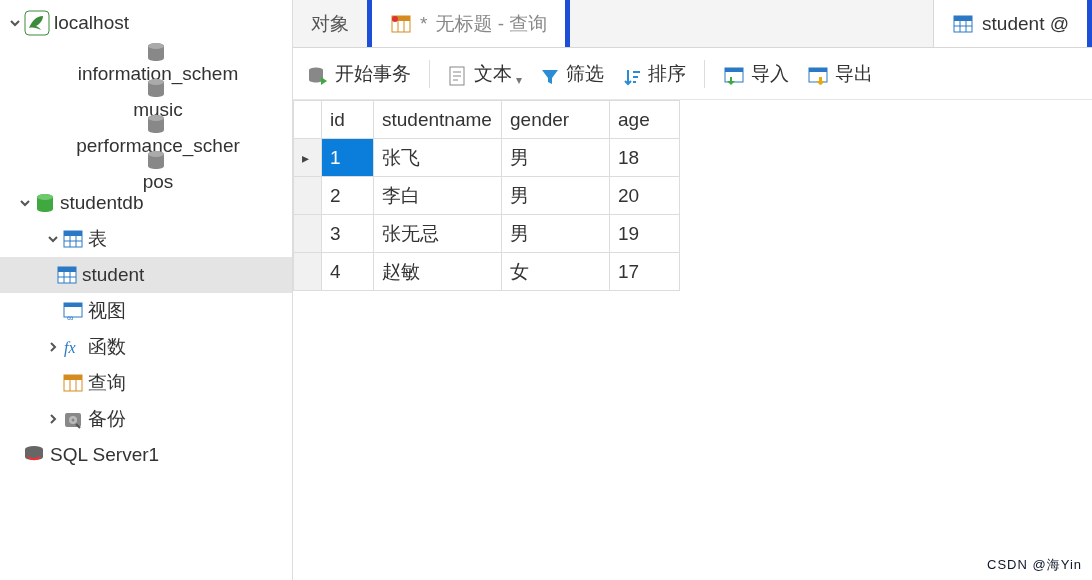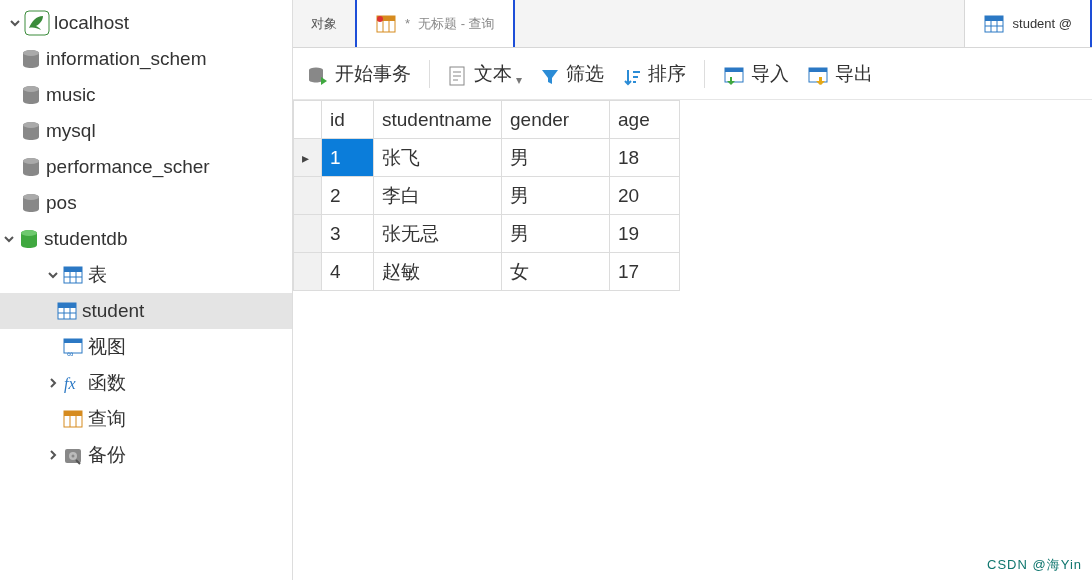--- a/index.html
+++ b/index.html
@@ -6,27 +6,27 @@
     body { font-family: "Microsoft YaHei", Arial, sans-serif; font-size: 18px; color: #333; background: #fff; width: 1092px; height: 580px; overflow: hidden; position: relative; }
 
     .layout { display: flex; height: 100%; }
     .sidebar { width: 293px; background: #fff; border-right: 1px solid #ddd; overflow: hidden; }
     .main { flex: 1; display: flex; flex-direction: column; }
 
     .tree { padding: 5px 0; }
     .tree-item { display: flex; align-items: center; height: 36px; padding-left: 6px; white-space: nowrap; cursor: pointer; }
     .tree-item.selected { background: #e4e4e4; }
     .expander { width: 18px; display: inline-flex; align-items: center; justify-content: center; color: #555; font-size: 14px; }
-    .indent-1 { padding-left: 20px; }
+    .indent-1 { padding-left: 20px; flex-direction: column; }
     .indent-2 { padding-left: 44px; }
     .indent-3 { padding-left: 62px; }
     .tree-label { margin-left: 4px; font-size: 19px; }
 
     .tabs { height: 48px; display: flex; align-items: stretch; border-bottom: 1px solid #d7d7d7; background: #f4f4f4; }
-    .tab { display: flex; align-items: center; padding: 0 18px; border-right: 2px solid #1d4ed8; gap: 8px; font-size: 13px; cursor: pointer; }
+    .tab { display: flex; align-items: center; padding: 0 18px; border-right: 5px solid #1d4ed8; gap: 8px; font-size: 19px; cursor: pointer; }
     .tab.plain { background: #f4f4f4; color: #555; }
     .tab.white { background: #fff; }
     .tab .sub { color: #888; }
 
     .toolbar { height: 52px; display: flex; align-items: center; gap: 18px; padding: 0 14px; border-bottom: 1px solid #e6e6e6; font-size: 19px; }
     .tb-btn { display: flex; align-items: flex-end; gap: 6px; cursor: pointer; }
     .tb-sep { width: 1px; height: 28px; background: #ddd; }
     .caret-down { font-size: 12px; color: #777; margin-left: -2px; }
 
     .grid-wrap { overflow: auto; }
@@ -36,21 +36,21 @@
     .col-mark { width: 28px; background: #f1f1f1; }
     .col-id { width: 52px; text-align: right; }
     .col-name { width: 128px; }
     .col-gender { width: 108px; }
     .col-age { width: 70px; text-align: right; }
     td.num { text-align: right; }
     td.id-cell { text-align: right; }
     td.selected-id { background: #0b7dda; color: #fff; }
     td.rowmark { background: #f1f1f1; text-align: center; color: #444; font-size: 14px; }
 
-    .watermark { position: absolute; right: 10px; bottom: 6px; font-size: 13px; color: #0f766e; letter-spacing: 1px; }
+    .watermark { position: absolute; right: 10px; bottom: 6px; font-size: 13px; color: #0f172a; letter-spacing: 1px; }
 
     
     .ico { display: inline-flex; align-items: center; justify-content: center; }
   </style>
 </head>
 <body>
 
 <div class="layout">
   <div class="sidebar">
     <div class="tree">
@@ -91,44 +91,34 @@
           <span class="tree-label">music</span>
         </div>
       <div class="tree-item indent-1">
           <span class="ico">
             <svg width="22" height="22" viewBox="0 0 22 22">
               <ellipse cx="11" cy="5" rx="8" ry="3" fill="#888"></ellipse>
               <path d="M3 5v12c0 1.7 3.6 3 8 3s8-1.3 8-3V5" fill="#888"></path>
               <ellipse cx="11" cy="5" rx="8" ry="3" fill="#aaa"></ellipse>
             </svg>
           </span>
-          <span class="tree-label">mysql</span>
-        </div>
-      <div class="tree-item indent-1">
-          <span class="ico">
-            <svg width="22" height="22" viewBox="0 0 22 22">
-              <ellipse cx="11" cy="5" rx="8" ry="3" fill="#888"></ellipse>
-              <path d="M3 5v12c0 1.7 3.6 3 8 3s8-1.3 8-3V5" fill="#888"></path>
-              <ellipse cx="11" cy="5" rx="8" ry="3" fill="#aaa"></ellipse>
-            </svg>
-          </span>
           <span class="tree-label">performance_scher</span>
         </div>
       <div class="tree-item indent-1">
           <span class="ico">
             <svg width="22" height="22" viewBox="0 0 22 22">
               <ellipse cx="11" cy="5" rx="8" ry="3" fill="#888"></ellipse>
               <path d="M3 5v12c0 1.7 3.6 3 8 3s8-1.3 8-3V5" fill="#888"></path>
               <ellipse cx="11" cy="5" rx="8" ry="3" fill="#aaa"></ellipse>
             </svg>
           </span>
           <span class="tree-label">pos</span>
         </div>
 
-      <div class="tree-item" style="padding-left:0">
+      <div class="tree-item" style="padding-left:16px">
         <span class="expander">
             <svg width="12" height="12" viewBox="0 0 12 12">
               <path d="M2 4l4 4 4-4" fill="none" stroke="#555" stroke-width="2"></path>
             </svg>
           </span>
         <span class="ico">
             <svg width="22" height="22" viewBox="0 0 22 22">
               <ellipse cx="11" cy="5" rx="8" ry="3" fill="#3fa83f"></ellipse>
               <path d="M3 5v12c0 1.7 3.6 3 8 3s8-1.3 8-3V5" fill="#3fa83f"></path>
               <ellipse cx="11" cy="5" rx="8" ry="3" fill="#6ec96e"></ellipse>
@@ -216,20 +206,30 @@
               <rect x="3" y="5" width="16" height="14" rx="2" fill="#888"></rect>
               <circle cx="11" cy="12" r="4" fill="#bbb"></circle>
               <circle cx="11" cy="12" r="1.5" fill="#888"></circle>
               <path d="M14 16l4 4" stroke="#555" stroke-width="2"></path>
             </svg>
           </span>
         <span class="tree-label">备份</span>
       </div>
 
 
+      <div class="tree-item" style="padding-left:22px">
+        <span class="ico">
+            <svg width="24" height="24" viewBox="0 0 24 24">
+              <ellipse cx="12" cy="6" rx="9" ry="3" fill="#666"></ellipse>
+              <path d="M3 6v8c0 1.7 4 3 9 3s9-1.3 9-3V6" fill="#666"></path>
+              <path d="M6 14c3 3 9 3 12 0" stroke="#e33" stroke-width="2" fill="none"></path>
+            </svg>
+          </span>
+        <span class="tree-label">SQL Server1</span>
+      </div>
 
     </div>
   </div>
 
   <div class="main">
     <div class="tabs">
       <div class="tab plain">
         <span>对象</span>
       </div>
       <div class="tab white">

